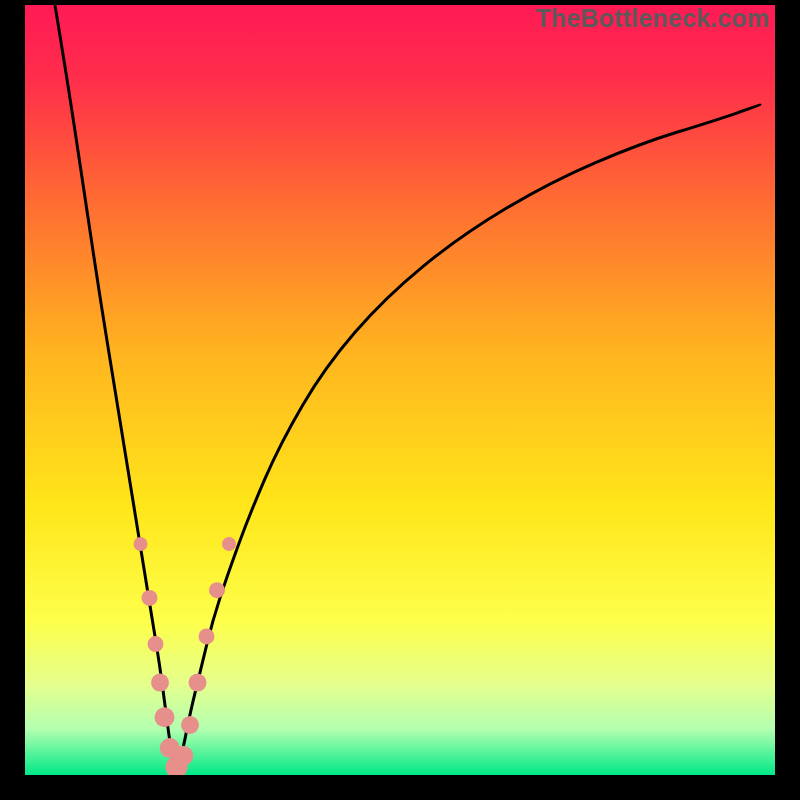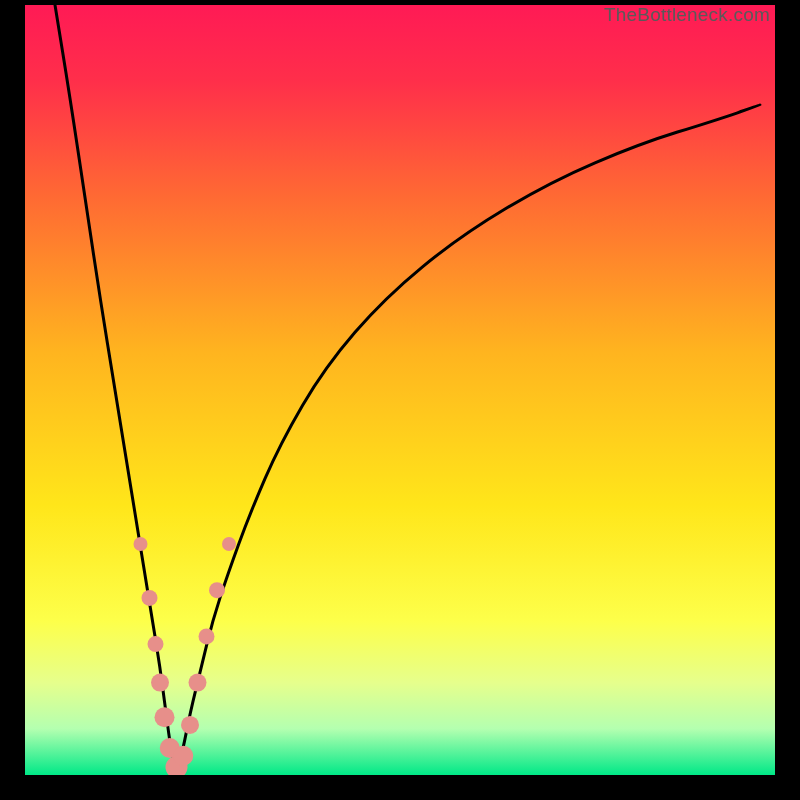--- a/index.html
+++ b/index.html
@@ -26,22 +26,22 @@
   }
   .gradient-bg {
     position: absolute;
     inset: 0;
   }
   .watermark {
     position: absolute;
     top: 4px;
     right: 30px;
     color: #5a5a5a;
-    font-size: 19px;
-    font-weight: 400;
+    font-size: 25px;
+    font-weight: 700;
     letter-spacing: 0.2px;
     user-select: none;
   }
   svg.curve {
     position: absolute;
     inset: 0;
     width: 100%;
     height: 100%;
   }
 </style>

